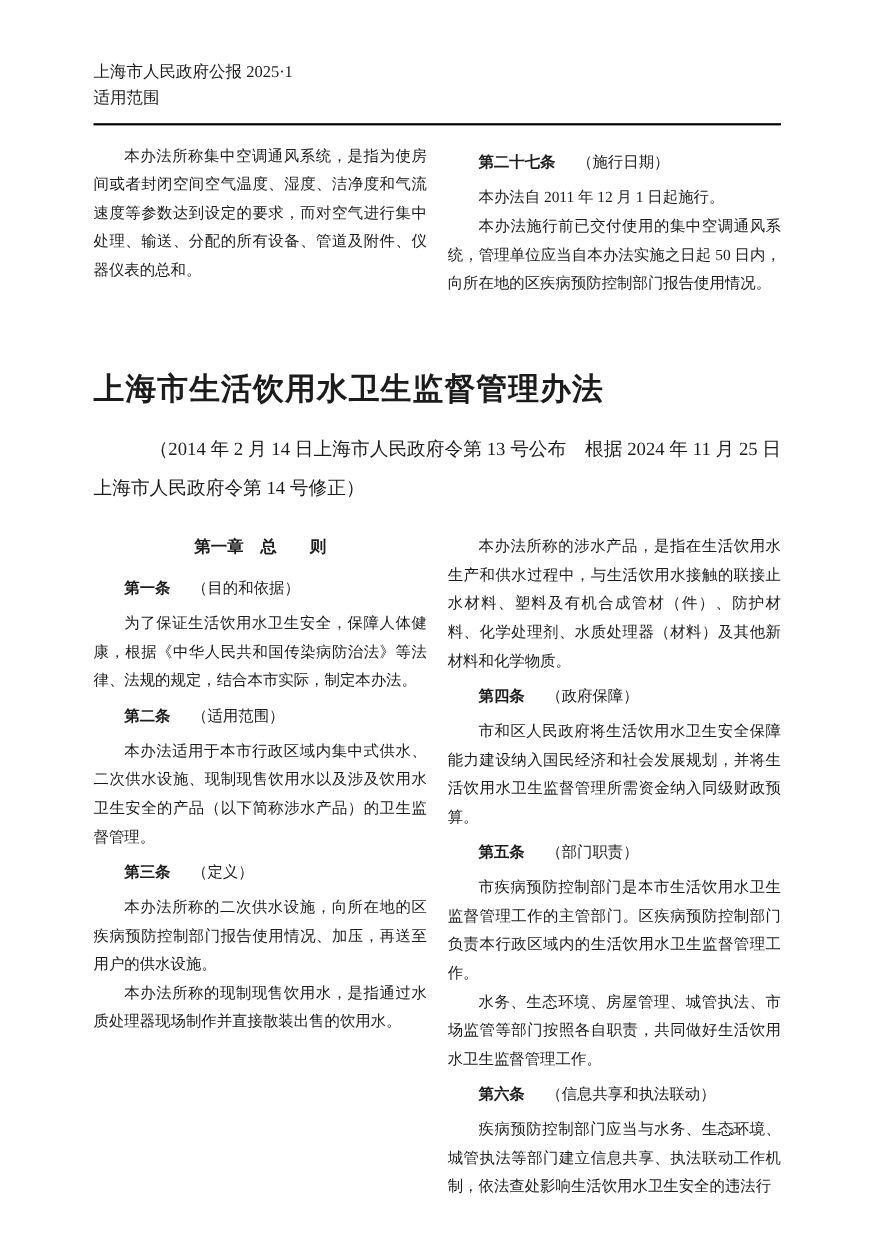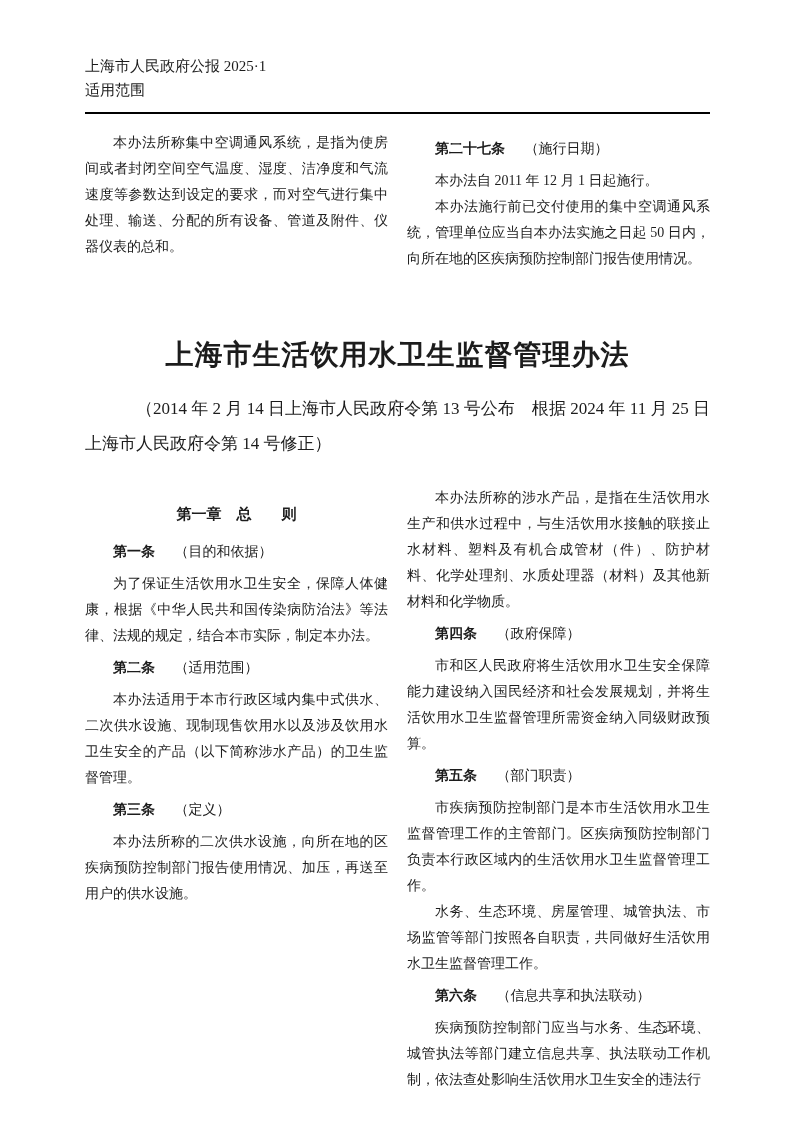--- a/index.html
+++ b/index.html
@@ -50,38 +50,37 @@
   .art-head {
     margin: 6px 0;
     text-indent: 2em;
   }
   .art-label {
     font-weight: 700;
     margin-right: 1.4em;
   }
   .reg-title {
     margin: 62px 0 0 0;
-    text-align: center;
     font-size: 28px;
     line-height: 42px;
     font-weight: 700;
     letter-spacing: 1px;
   }
   .reg-subtitle {
     margin: 15px 0 0 0;
     font-size: 17px;
     line-height: 35px;
     text-indent: 3em;
     text-align: justify;
   }
   .body-cols {
     margin-top: 24px;
   }
   .chapter-head {
-    margin: 16px 0 12px 0;
+    margin: 0 0 12px 0;
     text-align: center;
     font-weight: 700;
     font-size: 15px;
     text-indent: 0;
   }
   .page-number {
     position: absolute;
     top: 1024px;
     right: 100px;
     font-size: 10px;
@@ -115,20 +114,21 @@
 
   <div class="cols body-cols">
     <div class="col">
       <p class="chapter-head">第一章　总　　则</p>
       <p class="art-head"><span class="art-label">第一条</span><span>（目的和依据）</span></p>
       <p class="para">为了保证生活饮用水卫生安全，保障人体健康，根据《中华人民共和国传染病防治法》等法律、法规的规定，结合本市实际，制定本办法。</p>
       <p class="art-head"><span class="art-label">第二条</span><span>（适用范围）</span></p>
       <p class="para">本办法适用于本市行政区域内集中式供水、二次供水设施、现制现售饮用水以及涉及饮用水卫生安全的产品（以下简称涉水产品）的卫生监督管理。</p>
       <p class="art-head"><span class="art-label">第三条</span><span>（定义）</span></p>
       <p class="para">本办法所称的二次供水设施，向所在地的区疾病预防控制部门报告使用情况、加压，再送至用户的供水设施。</p>
+      <p class="para">本办法所称的现制现售饮用水，是指通过水质处理器现场制作并直接散装出售的饮用水。</p>
     </div>
     <div class="col">
       <p class="para">本办法所称的涉水产品，是指在生活饮用水生产和供水过程中，与生活饮用水接触的联接止水材料、塑料及有机合成管材（件）、防护材料、化学处理剂、水质处理器（材料）及其他新材料和化学物质。</p>
       <p class="art-head"><span class="art-label">第四条</span><span>（政府保障）</span></p>
       <p class="para">市和区人民政府将生活饮用水卫生安全保障能力建设纳入国民经济和社会发展规划，并将生活饮用水卫生监督管理所需资金纳入同级财政预算。</p>
       <p class="art-head"><span class="art-label">第五条</span><span>（部门职责）</span></p>
       <p class="para">市疾病预防控制部门是本市生活饮用水卫生监督管理工作的主管部门。区疾病预防控制部门负责本行政区域内的生活饮用水卫生监督管理工作。</p>
       <p class="para">水务、生态环境、房屋管理、城管执法、市场监管等部门按照各自职责，共同做好生活饮用水卫生监督管理工作。</p>
       <p class="art-head"><span class="art-label">第六条</span><span>（信息共享和执法联动）</span></p>
       <p class="para">疾病预防控制部门应当与水务、生态环境、城管执法等部门建立信息共享、执法联动工作机制，依法查处影响生活饮用水卫生安全的违法行</p>

